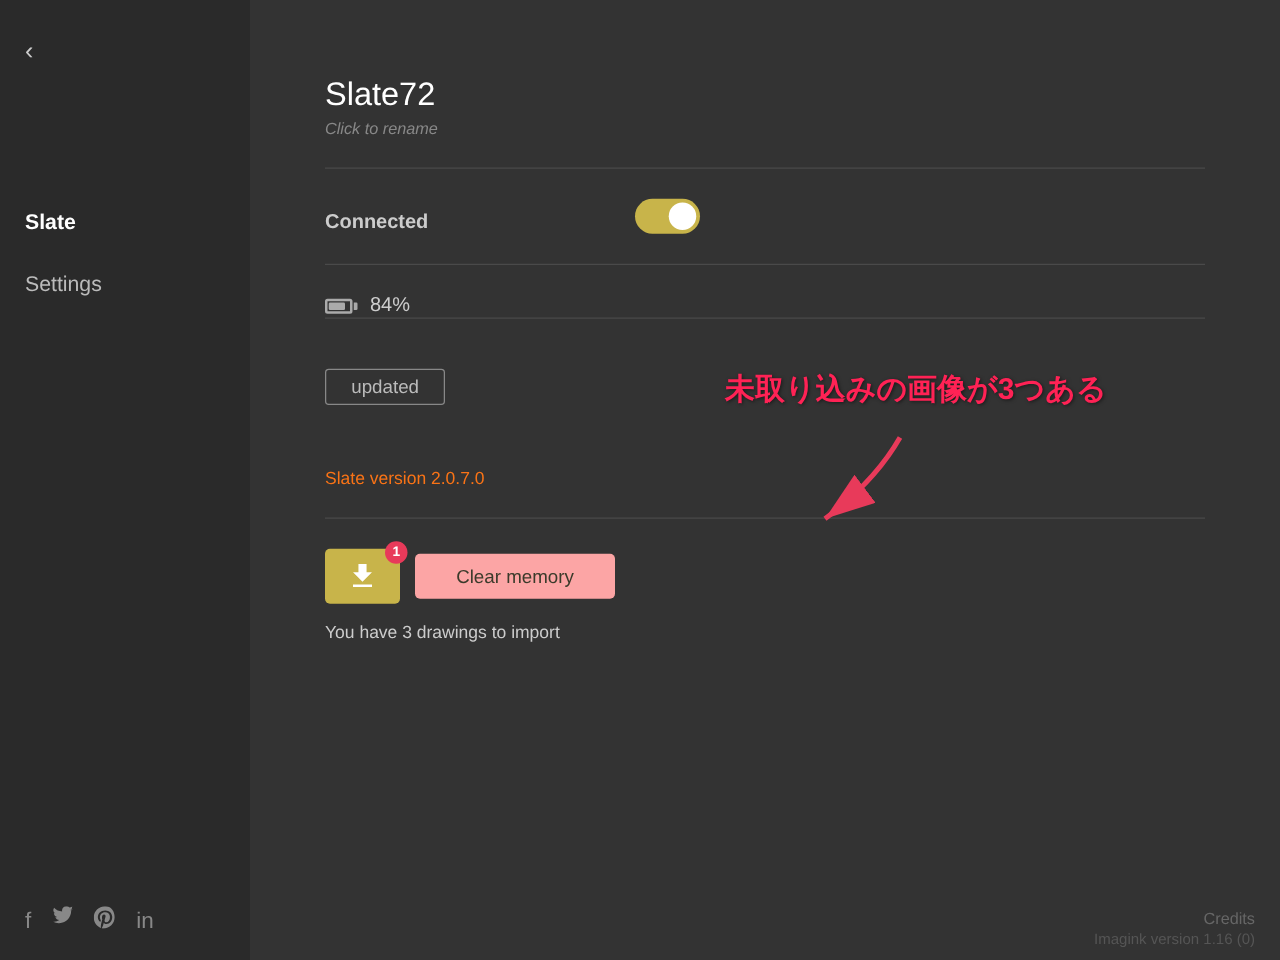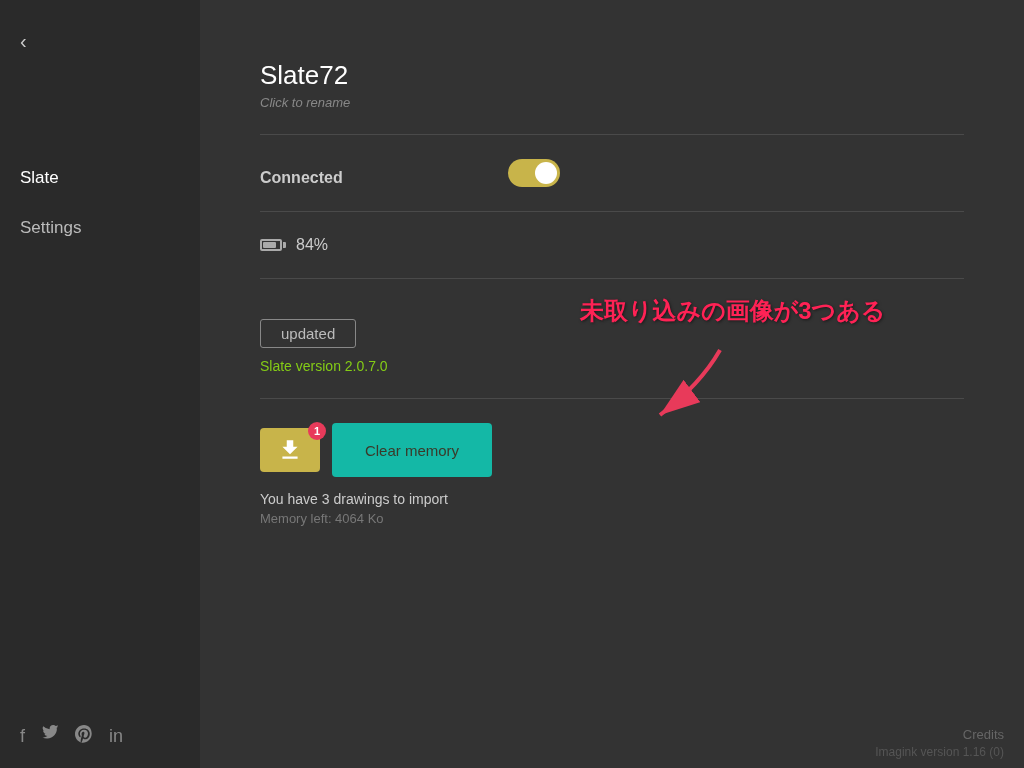--- a/index.html
+++ b/index.html
@@ -42,21 +42,21 @@
 
     .sidebar-item {
       padding: 15px 20px;
       font-size: 17px;
       color: #bbb;
       cursor: pointer;
     }
 
     .sidebar-item.active {
       color: #fff;
-      font-weight: 400;
+      font-weight: 700;
     }
 
     .sidebar-footer {
       position: absolute;
       bottom: 20px;
       left: 0;
       width: 200px;
       display: flex;
       gap: 16px;
       padding: 0 20px;
@@ -139,21 +139,20 @@
       height: 22px;
       background: #fff;
       border-radius: 50%;
     }
 
     
     .battery-row {
       display: flex;
       align-items: center;
       gap: 10px;
-      margin-bottom: 24px;
     }
 
     .battery-icon {
       display: flex;
       align-items: center;
     }
 
     .battery-body {
       width: 22px;
       height: 12px;
@@ -193,22 +192,23 @@
       padding: 5px 20px;
       font-size: 15px;
       color: #bbb;
       margin-bottom: 10px;
       background: transparent;
       margin-top: 16px;
     }
 
     .version-text {
       font-size: 14px;
-      color: #84cc16;
+      color: #f97316;
       margin-bottom: 24px;
+      margin-top: 40px;
     }
 
     
     .action-row {
       display: flex;
       gap: 12px;
       align-items: center;
       margin-bottom: 14px;
     }
 
@@ -241,22 +241,22 @@
       font-weight: bold;
     }
 
     .import-icon-svg {
       width: 26px;
       height: 26px;
     }
 
     .clear-memory-btn {
       width: 160px;
-      height: 54px;
-      background-color: #14b8a6;
+      height: 36px;
+      background-color: #fca5a5;
       border: none;
       border-radius: 4px;
       color: #3a3a2a;
       font-size: 15px;
       font-weight: 500;
       cursor: pointer;
     }
 
     .import-info {
       font-size: 14px;
@@ -382,21 +382,20 @@
         <path d="M5 20h14v-2H5v2zM19 9h-4V3H9v6H5l7 7 7-7z"></path>
       </svg>
       <div class="import-badge">1</div>
     </button>
     <button class="clear-memory-btn">
       <span>Clear memory</span>
     </button>
   </div>
 
   <div class="import-info">You have 3 drawings to import</div>
-  <div class="memory-left">Memory left: 4064 Ko</div>
 
   
   <div class="annotation">
     <div class="annotation-text">未取り込みの画像が3つある</div>
     <div class="annotation-arrow">
       <svg width="120" height="80" viewBox="0 0 120 80">
         <defs>
           <marker id="arrowhead" markerWidth="10" markerHeight="7" refX="10" refY="3.5" orient="auto">
             <polygon points="0 0, 10 3.5, 0 7" fill="#e83a5a"></polygon>
           </marker>

